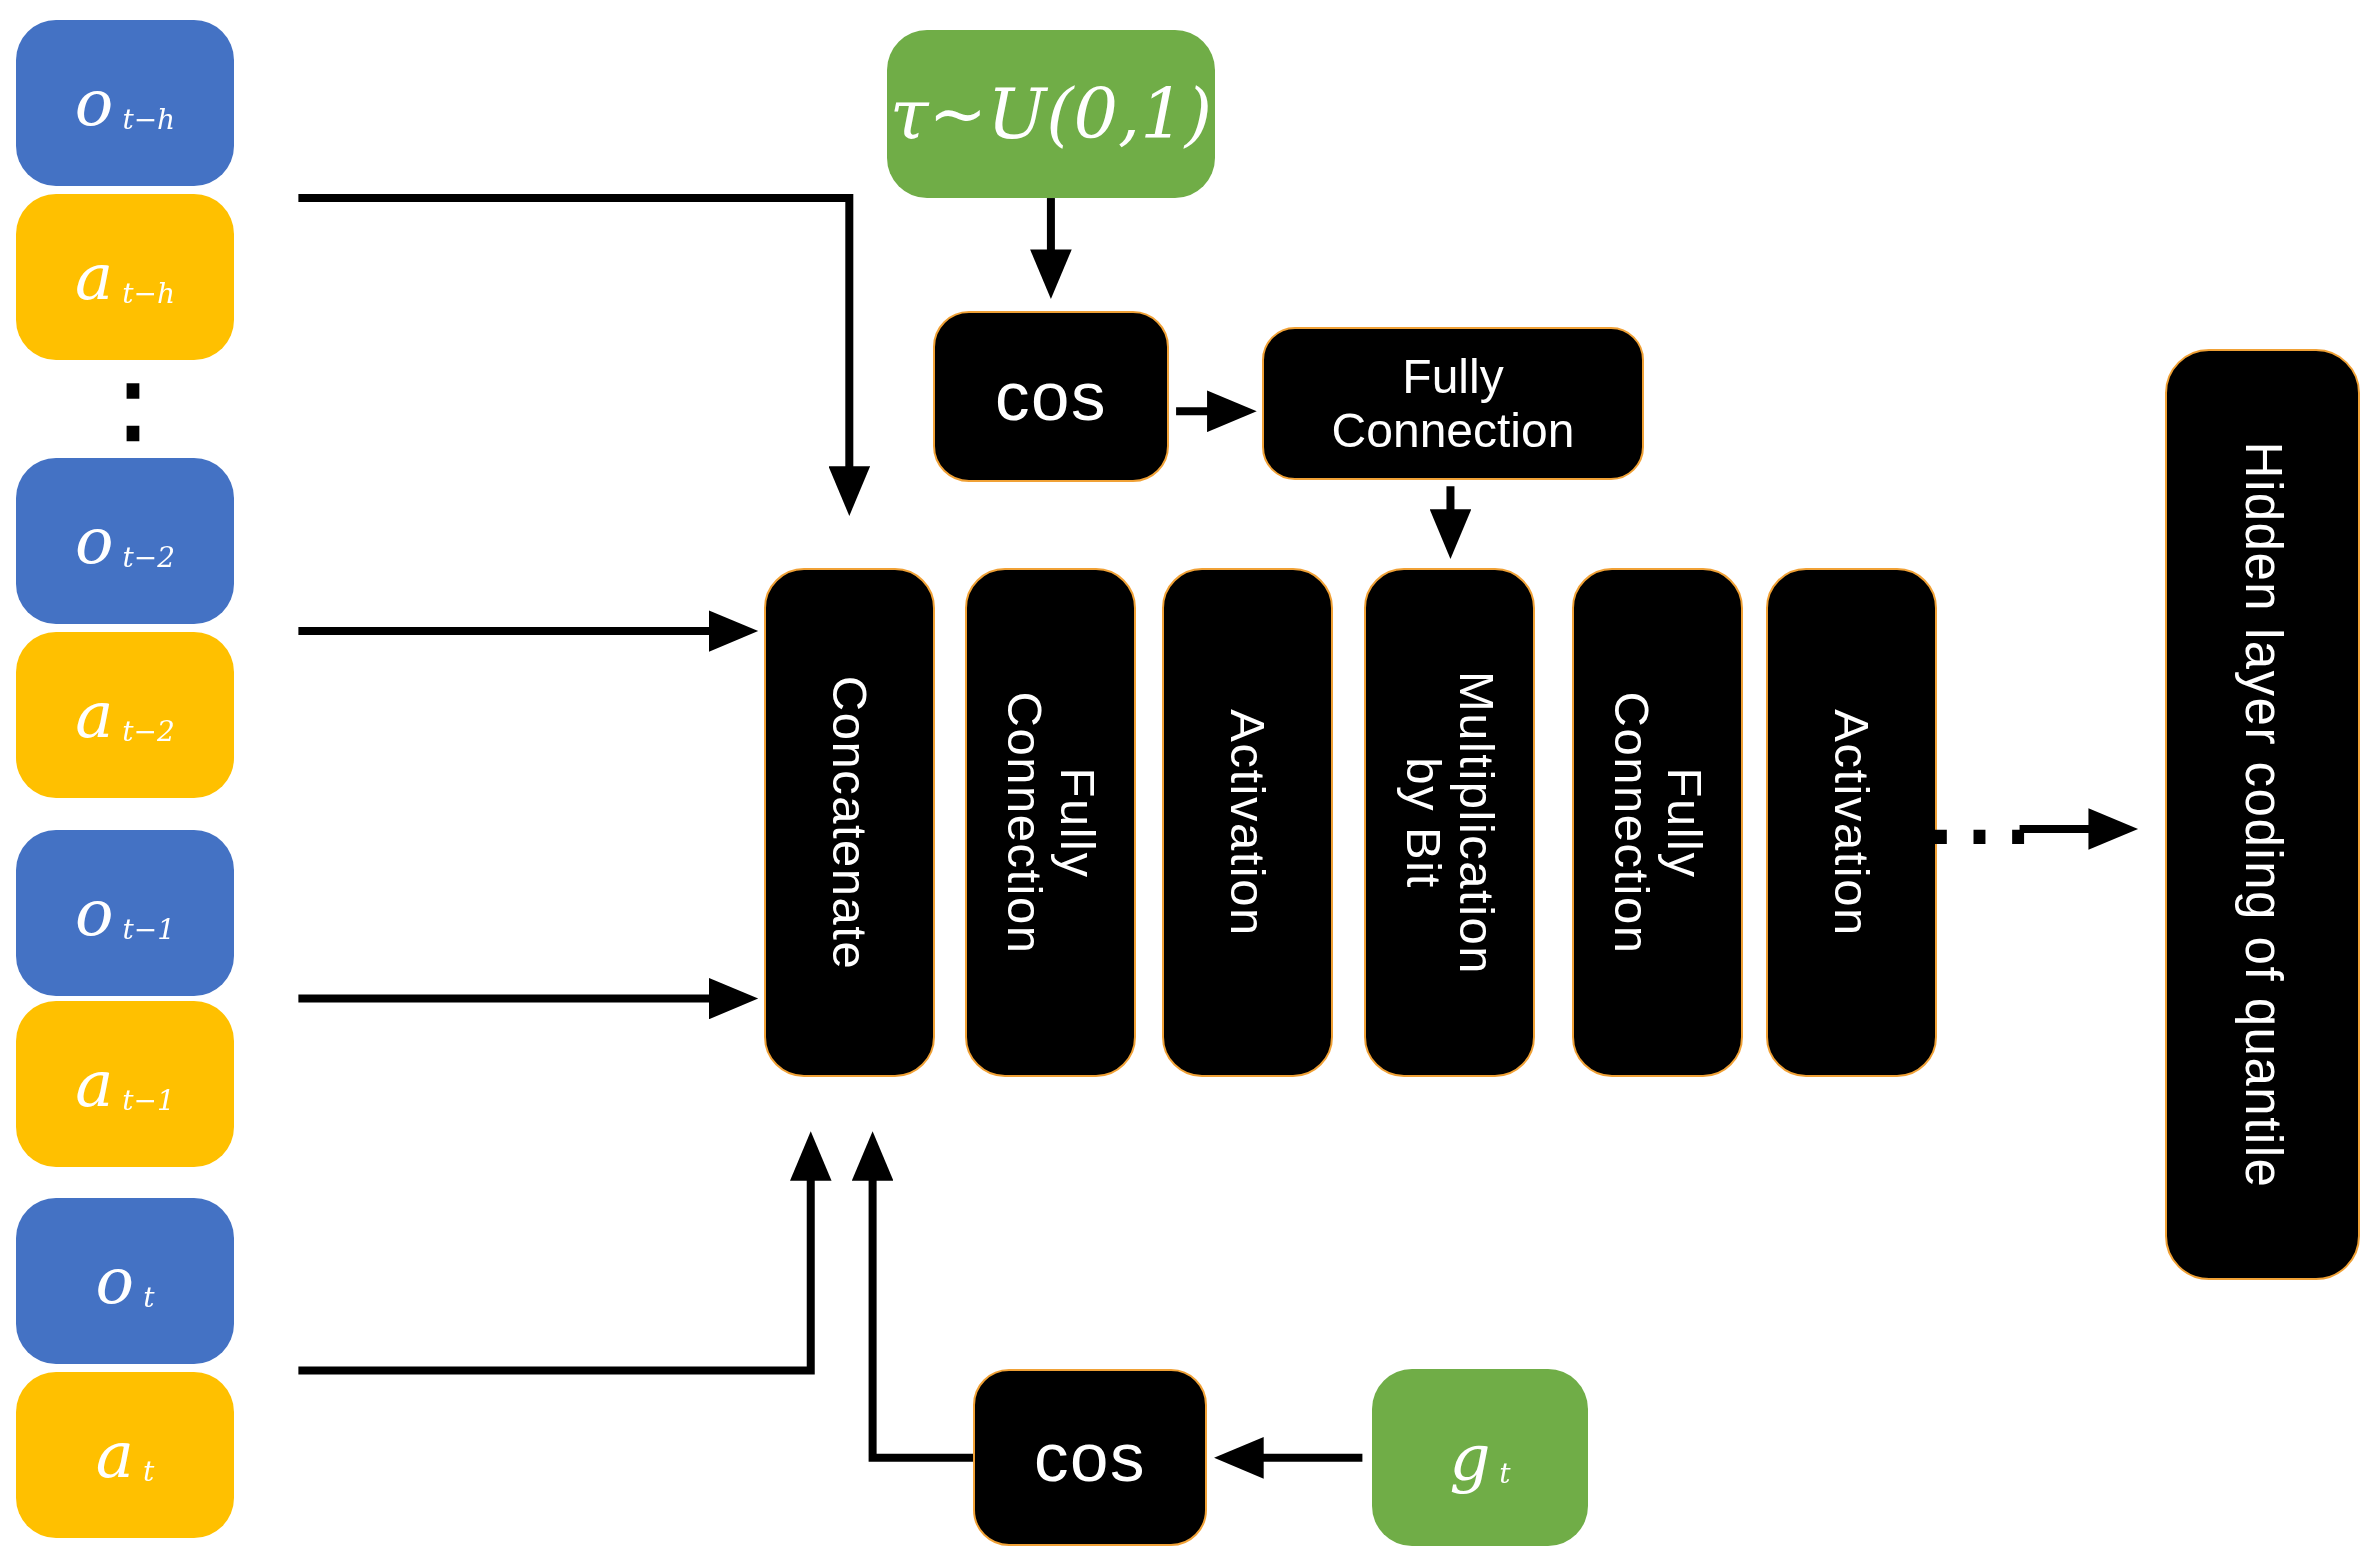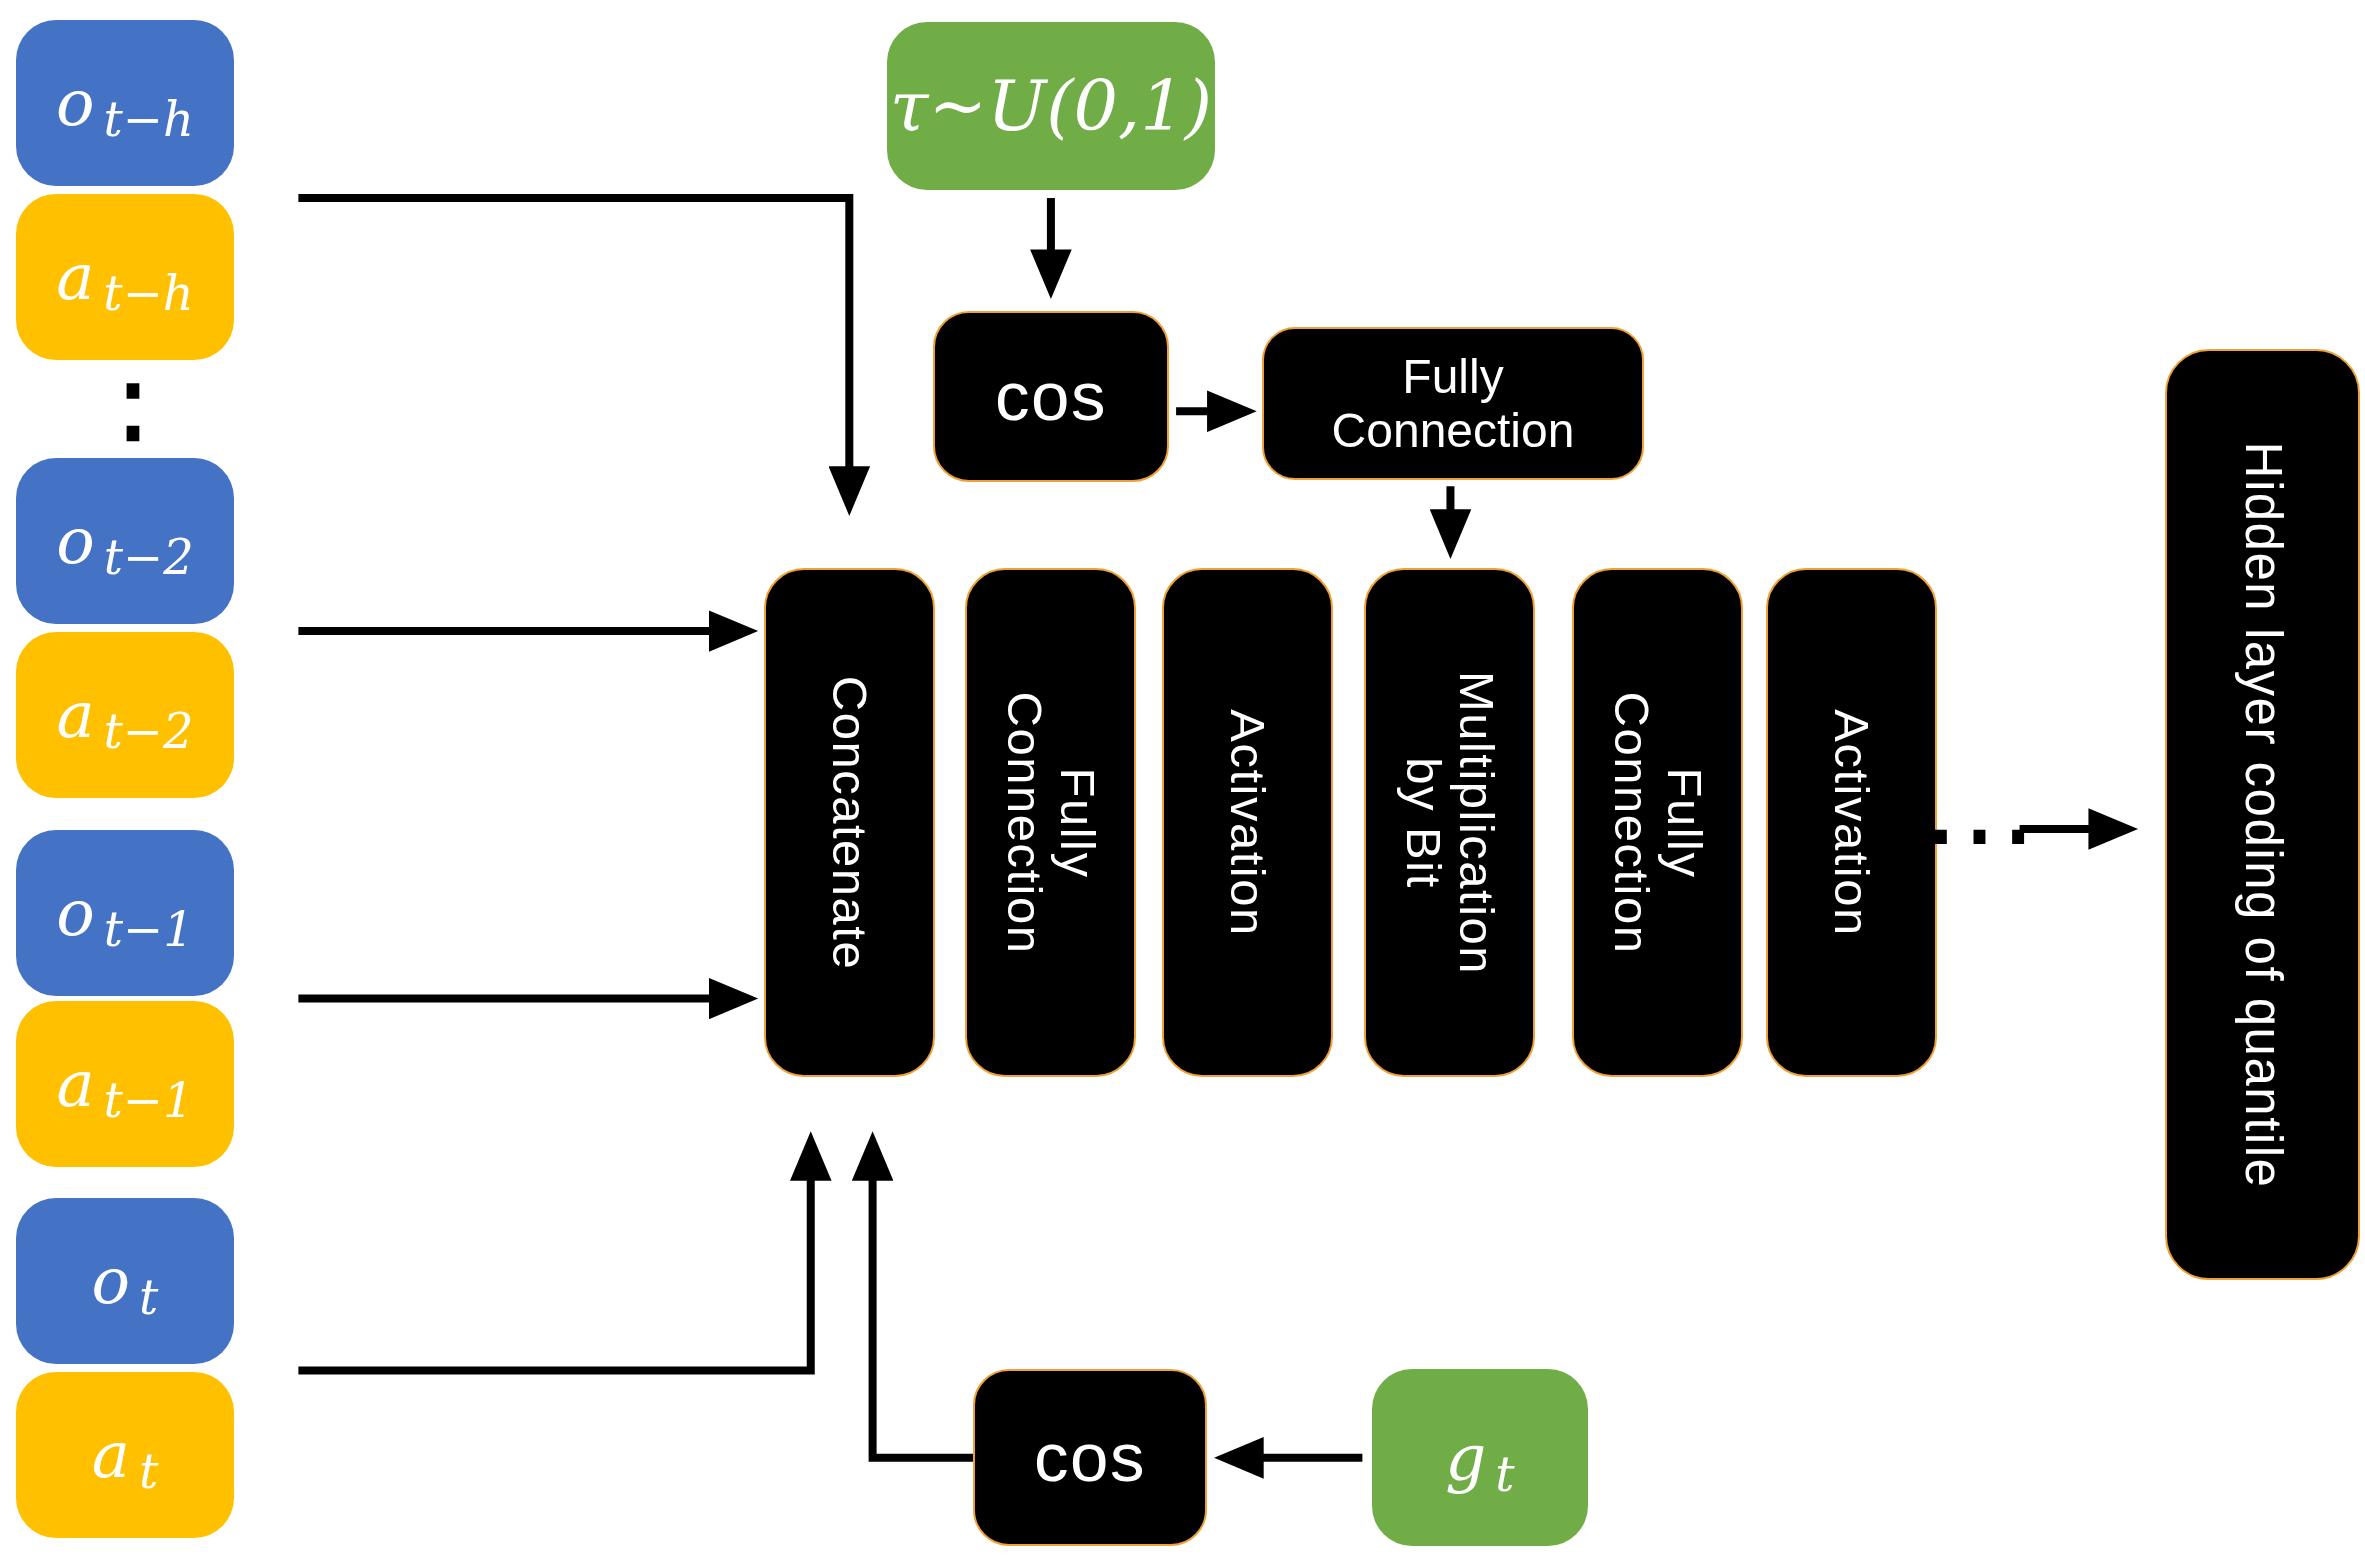--- a/index.html
+++ b/index.html
@@ -10,23 +10,23 @@
   .box{position:absolute;display:flex;align-items:center;justify-content:center;
        box-sizing:border-box;color:#ffffff;}
   .blue{background:#4472C4;border-radius:40px;}
   .gold{background:#FFC000;border-radius:40px;}
   .green{background:#70AD47;border-radius:40px;}
   .orange{background:#000000;border:2.9px solid #F0A136;border-radius:40px;}
 
   
   .mathlabel{font-family:"DejaVu Serif", serif;font-style:italic;font-size:64px;
              white-space:nowrap;}
-  .mathlabel .sub{font-size:48px;position:relative;top:16px;margin-left:9px;}
+  .mathlabel .sub{font-size:28px;position:relative;top:16px;margin-left:9px;}
 
-  .taulabel{font-family:"DejaVu Serif", serif;font-style:italic;font-size:70px;}
+  .taulabel{font-family:"DejaVu Serif", serif;font-style:italic;font-size:70px;margin-top:8px;}
   .coslabel{font-size:69px;font-weight:400;letter-spacing:1.5px;}
   .fclabel{font-size:48px;line-height:1.12;text-align:center;padding:0 33px;}
 
   
   .vtext{position:absolute;left:50%;top:50%;
          transform:translate(-50%,-50%) rotate(90deg);
          width:364px;text-align:center;font-size:49px;line-height:1.08;
          letter-spacing:1.5px;color:#fff;}
   .vtext-wide{width:917px;font-size:51px;}
 

